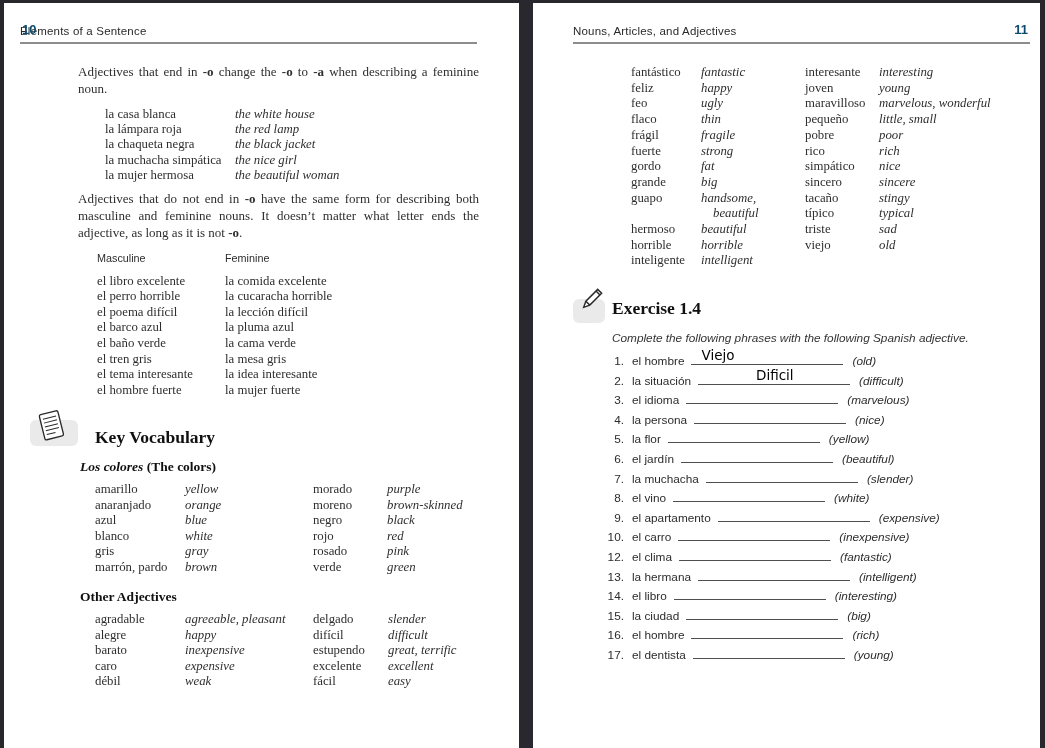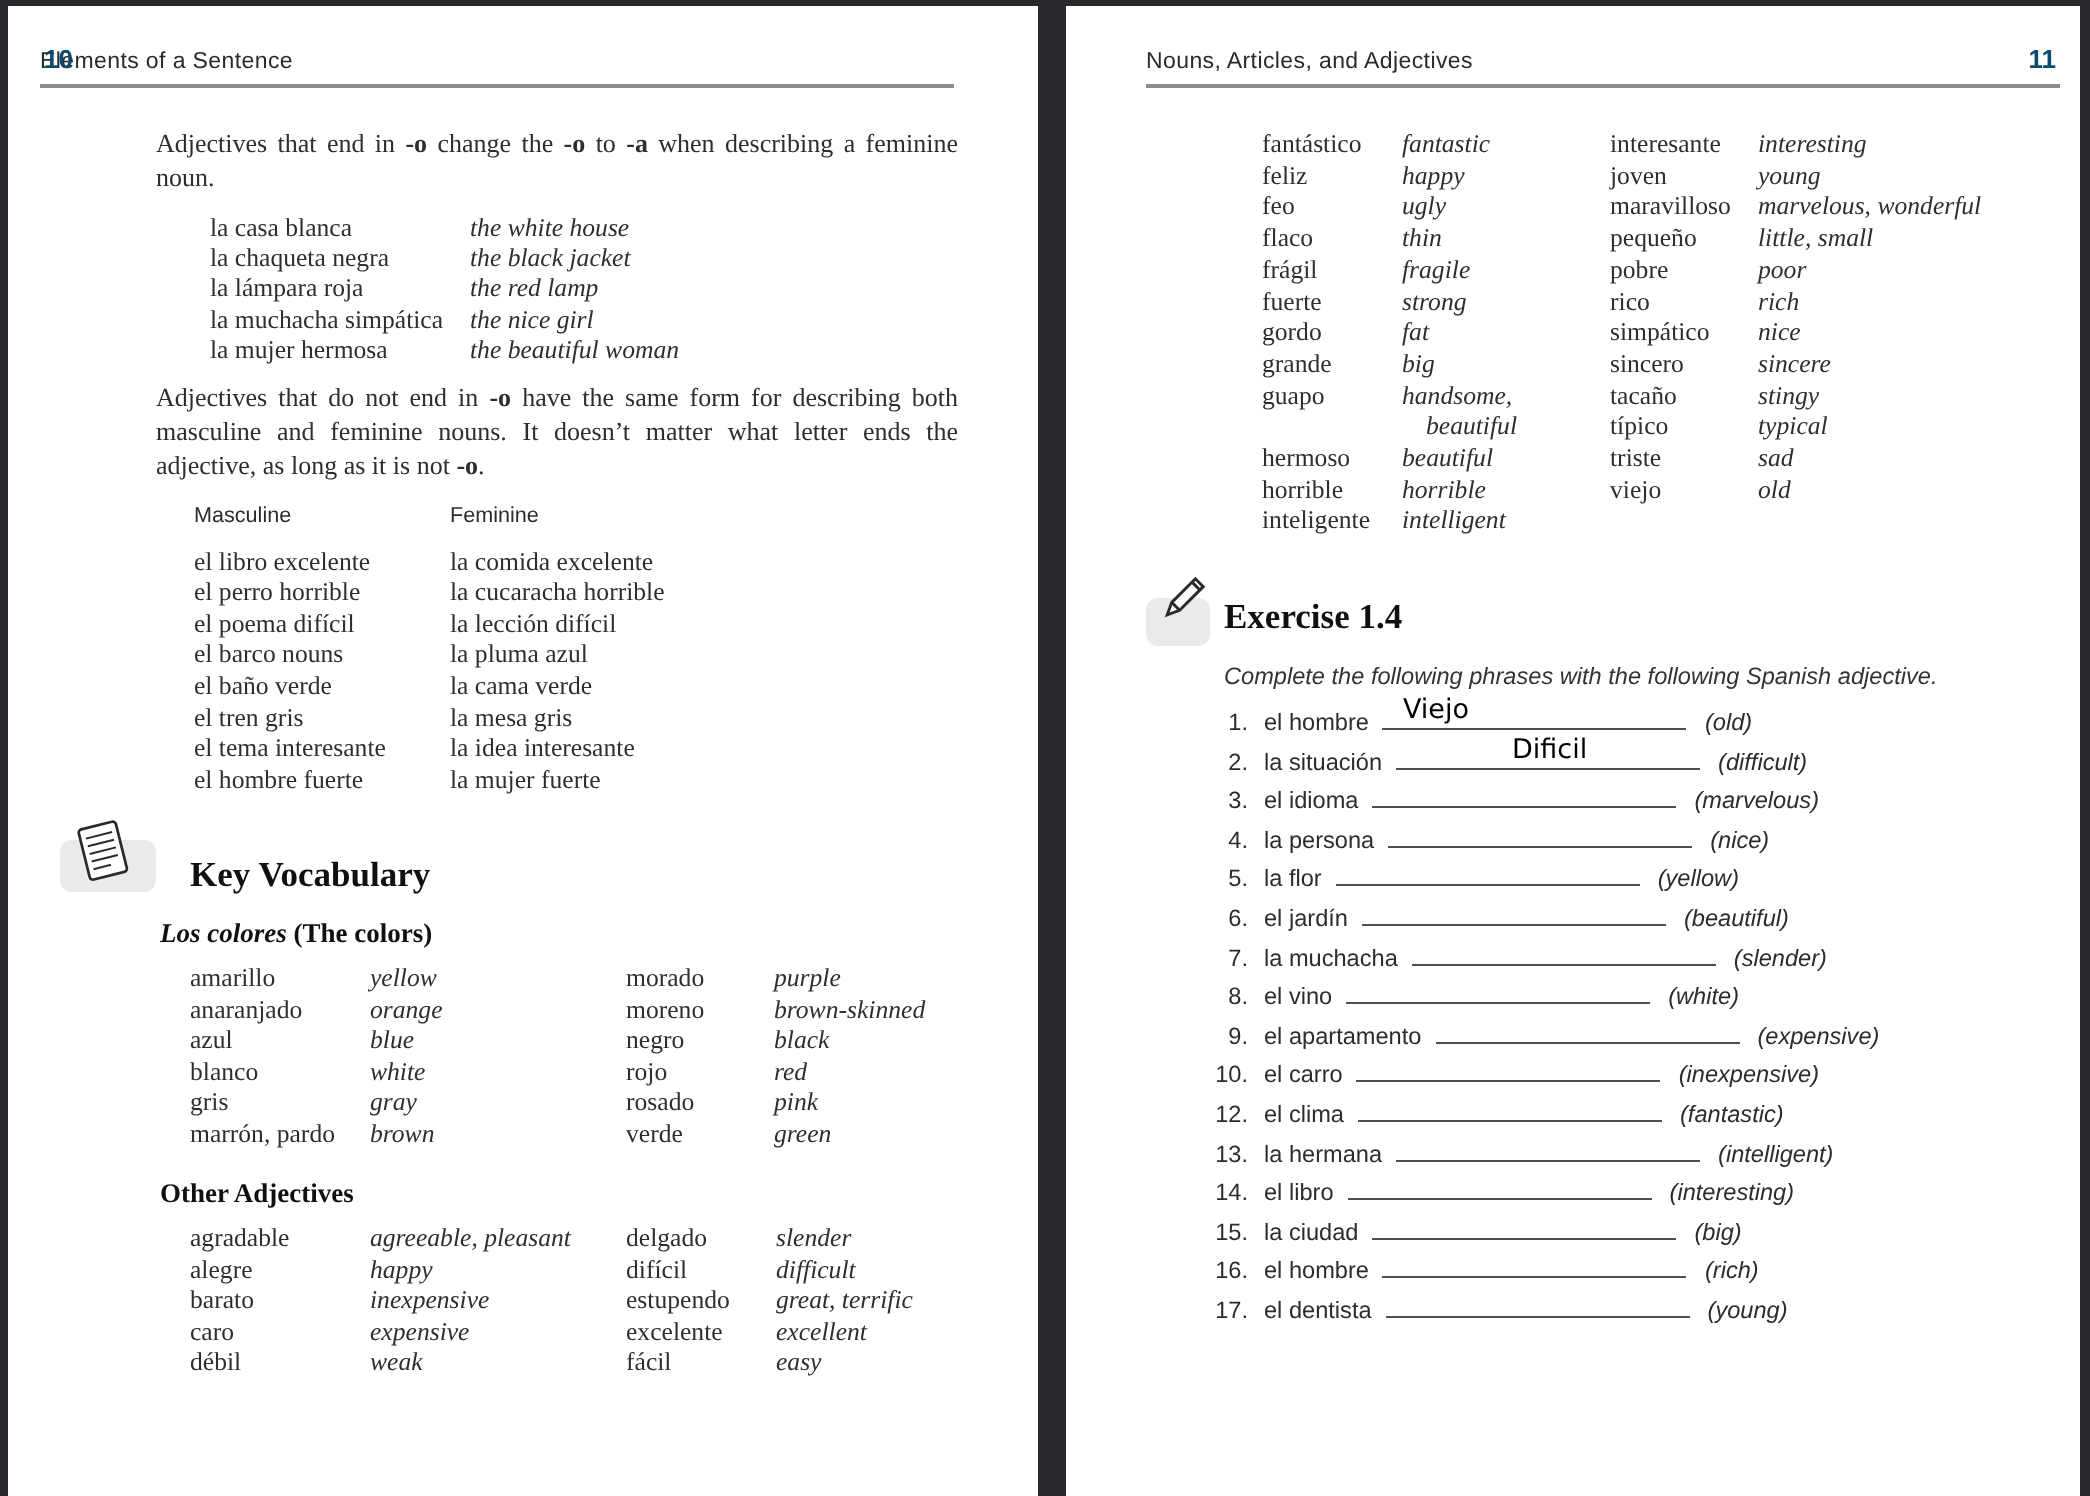--- a/index.html
+++ b/index.html
@@ -93,27 +93,27 @@
   <span>Adjectives that end in </span><span class="bold">-o</span><span> change the </span><span class="bold">-o</span><span> to </span><span class="bold">-a</span><span> when describing a feminine noun.</span></p>
 
   <div class="examples">
 
       <div class="row">
         <span class="es">la casa blanca</span>
         <span class="en">the white house</span>
       </div>
 
       <div class="row">
+        <span class="es">la lámpara roja</span>
+        <span class="en">the red lamp</span>
+      </div>
+
+      <div class="row">
         <span class="es">la chaqueta negra</span>
         <span class="en">the black jacket</span>
-      </div>
-
-      <div class="row">
-        <span class="es">la lámpara roja</span>
-        <span class="en">the red lamp</span>
       </div>
 
       <div class="row">
         <span class="es">la muchacha simpática</span>
         <span class="en">the nice girl</span>
       </div>
 
       <div class="row">
         <span class="es">la mujer hermosa</span>
         <span class="en">the beautiful woman</span>
@@ -130,21 +130,21 @@
 
       <span>el libro excelente</span>
       <span>la comida excelente</span>
 
       <span>el perro horrible</span>
       <span>la cucaracha horrible</span>
 
       <span>el poema difícil</span>
       <span>la lección difícil</span>
 
-      <span>el barco nouns</span>
+      <span>el barco azul</span>
       <span>la pluma azul</span>
 
       <span>el baño verde</span>
       <span>la cama verde</span>
 
       <span>el tren gris</span>
       <span>la mesa gris</span>
 
       <span>el tema interesante</span>
       <span>la idea interesante</span>

